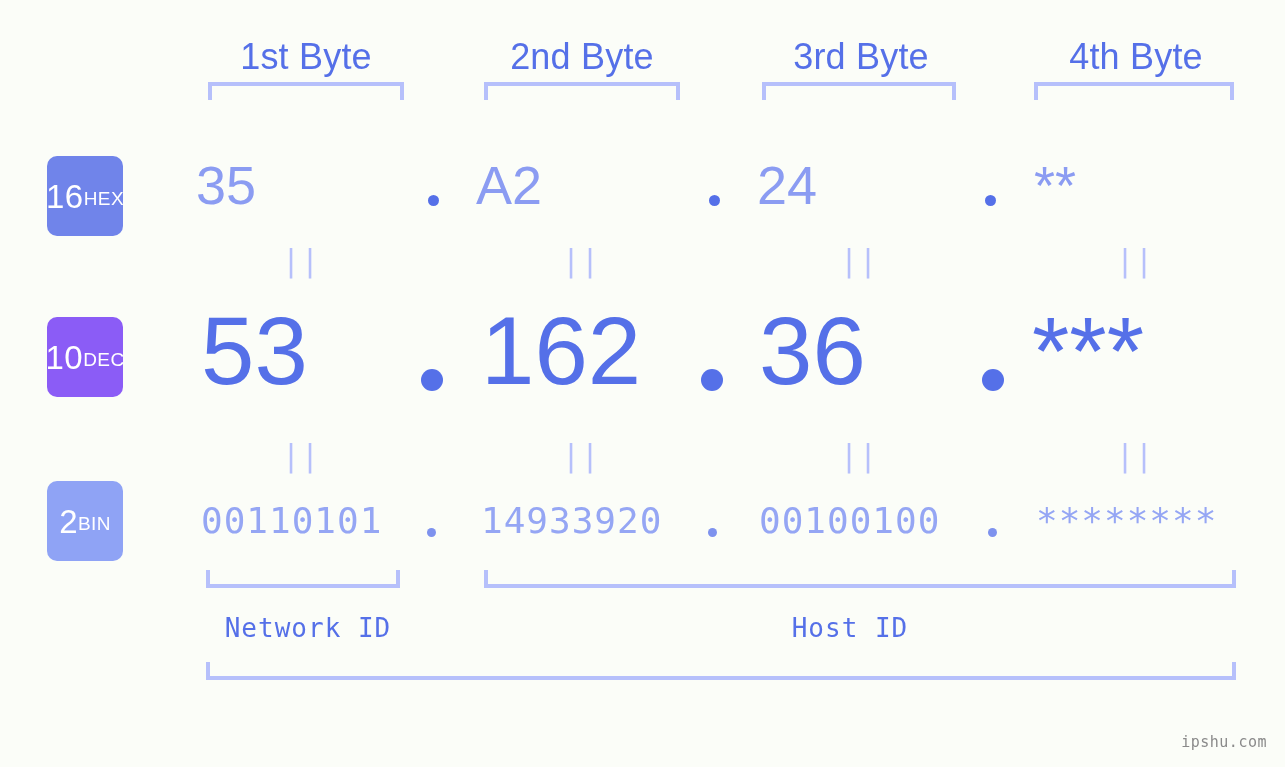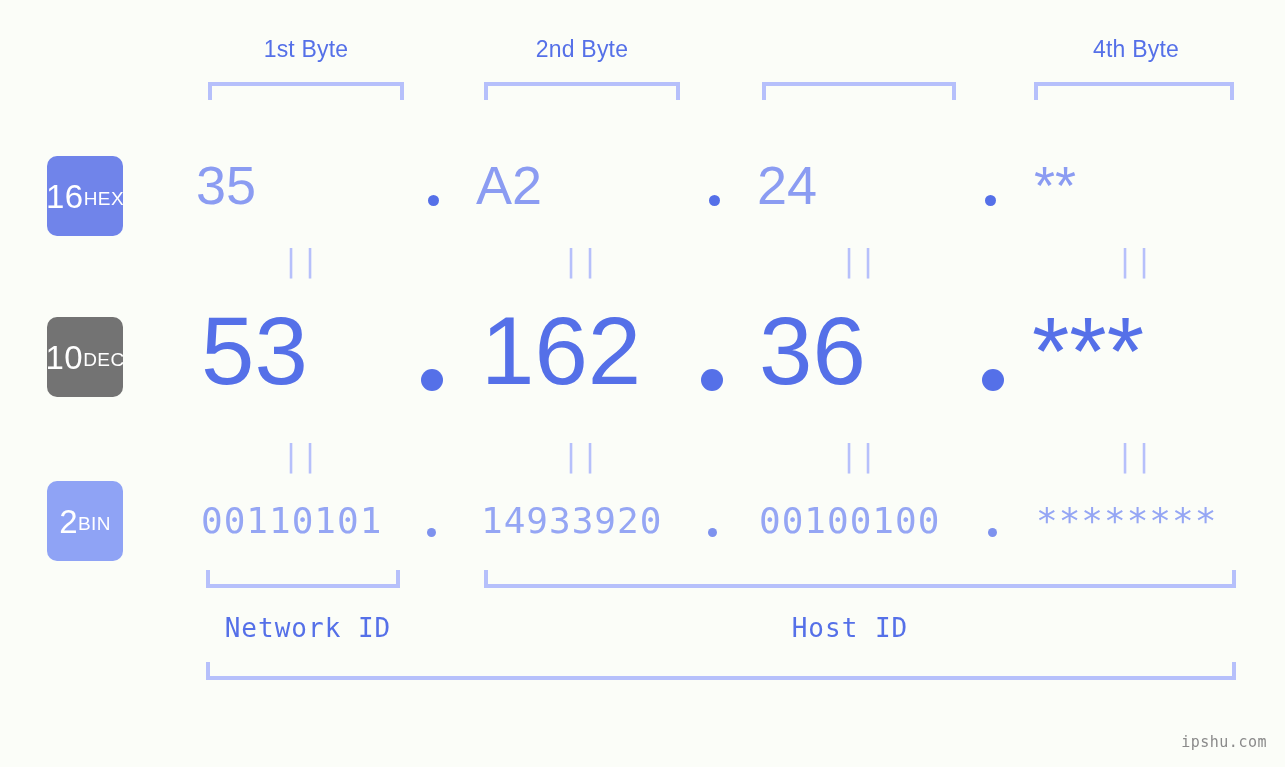--- a/index.html
+++ b/index.html
@@ -19,21 +19,21 @@
     position: relative;
     width: 1285px;
     height: 767px;
   }
 
   
   .byte-header {
     position: absolute;
     color: #5570e8;
     font-family: "Liberation Sans", sans-serif;
-    font-size: 23px;
+    font-size: 36px;
     font-weight: 400;
     text-align: center;
     white-space: nowrap;
     letter-spacing: 0.2px;
   }
 
   
   .bracket {
     position: absolute;
     box-sizing: border-box;
@@ -64,21 +64,21 @@
     font-weight: 400;
     letter-spacing: 0.5px;
   }
   .badge .abbr {
     font-size: 19px;
     font-weight: 400;
     margin-top: 4px;
     letter-spacing: 0.4px;
   }
   .badge-hex { background: #7084ea; }
-  .badge-dec { background: #737373; }
+  .badge-dec { background: #8b5cf6; }
   .badge-bin { background: #8fa3f5; }
 
   
   .cell {
     position: absolute;
     text-align: left;
     white-space: nowrap;
     line-height: 1;
   }
   .row-hex .cell {
@@ -147,20 +147,21 @@
     letter-spacing: 0.5px;
   }
 </style>
 </head>
 <body>
 
 <div class="stage">
 
   <div class="byte-header" style="left:206px; top:36px; width:200px;">1st Byte</div>
   <div class="byte-header" style="left:482px; top:36px; width:200px;">2nd Byte</div>
+  <div class="byte-header" style="left:761px; top:36px; width:200px;">3rd Byte</div>
   <div class="byte-header" style="left:1036px; top:36px; width:200px;">4th Byte</div>
 
   <div class="bracket down" style="left:208px; top:82px; width:196px; height:18px;"></div>
   <div class="bracket down" style="left:484px; top:82px; width:196px; height:18px;"></div>
   <div class="bracket down" style="left:762px; top:82px; width:194px; height:18px;"></div>
   <div class="bracket down" style="left:1034px; top:82px; width:200px; height:18px;"></div>
 
   <div class="badge badge-hex" style="left:47px; top:156px;">
     <span class="num">16</span>
     <span class="abbr">HEX</span>

